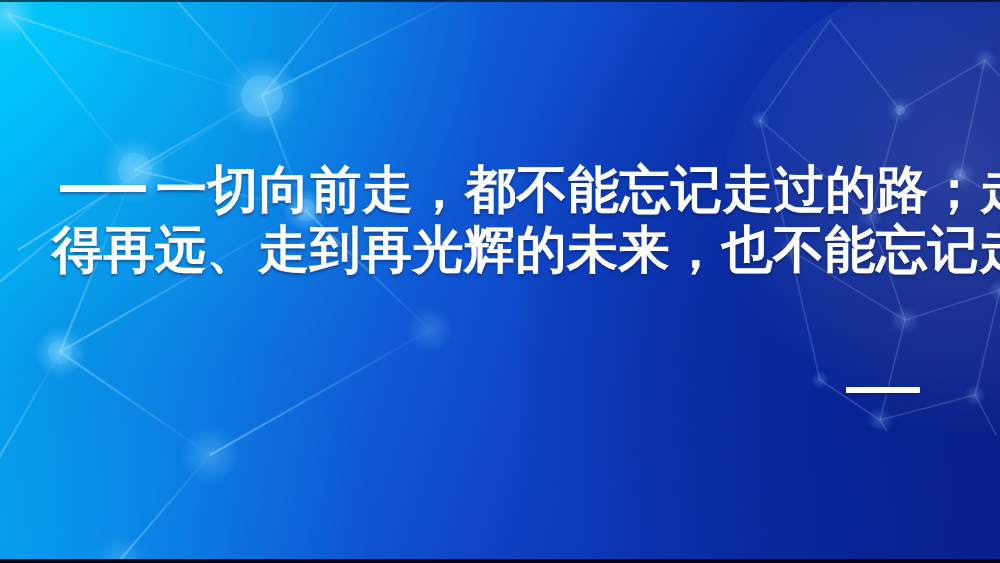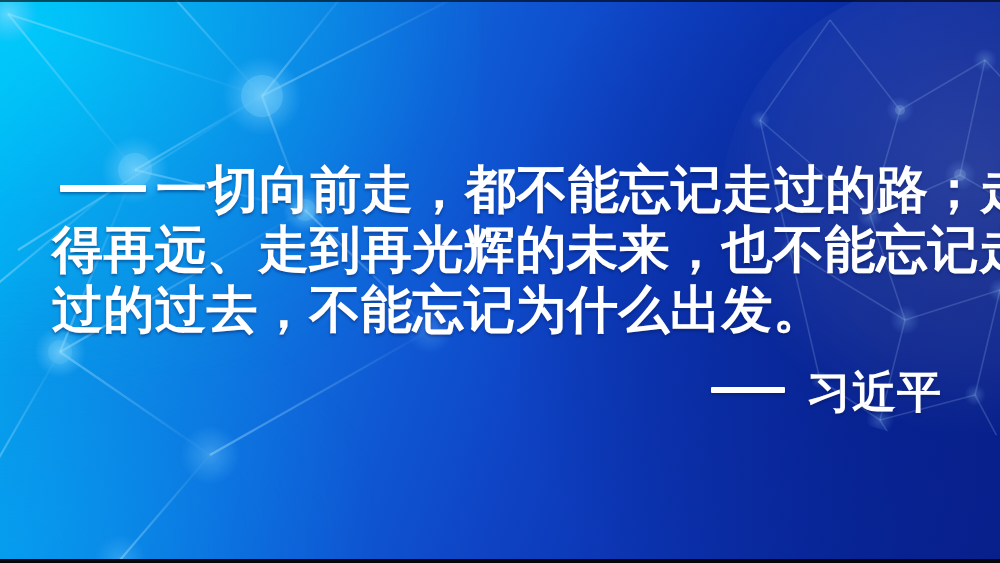--- a/index.html
+++ b/index.html
@@ -291,25 +291,24 @@
         <circle cx="760" cy="120" r="10" fill="url(#nodeGlowR)"></circle>
       </g>
     </g>
   </svg>
 
   <div class="content">
 
     <div class="quote">
       <span class="quote-line first"><span class="lead-dash"></span><span>一切向前走，都不能忘记走过的路；走</span></span>
       <span class="quote-line"><span>得再远、走到再光辉的未来，也不能忘记走</span></span>
-      <span class="quote-line"><span>过的过去，不能忘记为什么出发。</span></span>
     </div>
 
     <div class="attribution">
-      <span class="attr-dash"></span><span class="attr-name">习近平</span>
+      <span class="attr-dash"></span>
     </div>
 
   </div>
 
   <div class="edge-top"></div>
   <div class="edge-bottom"></div>
 
 </div>
 
 </body></html>

